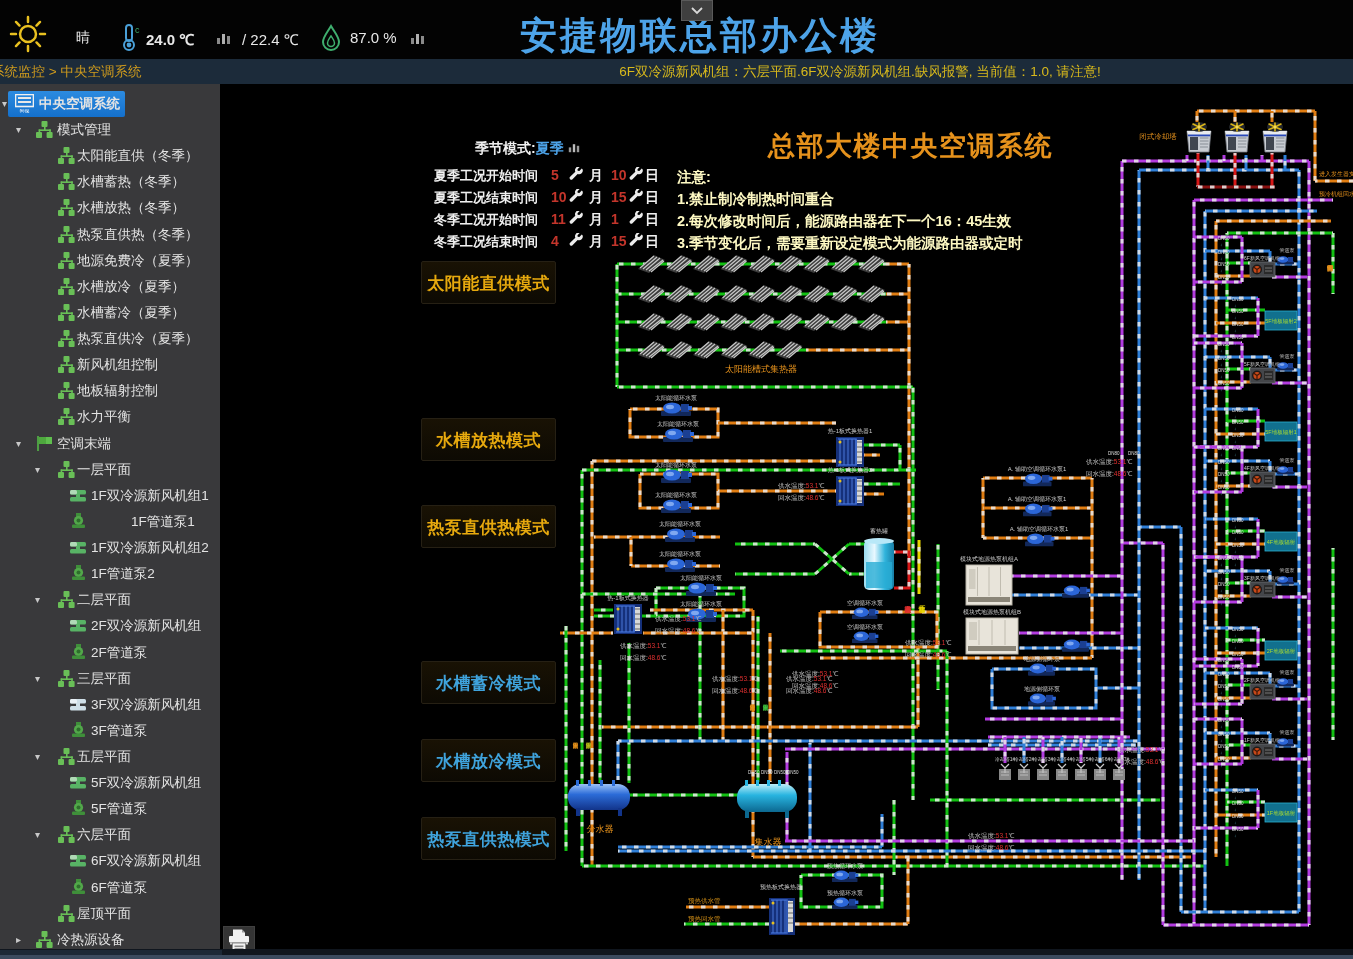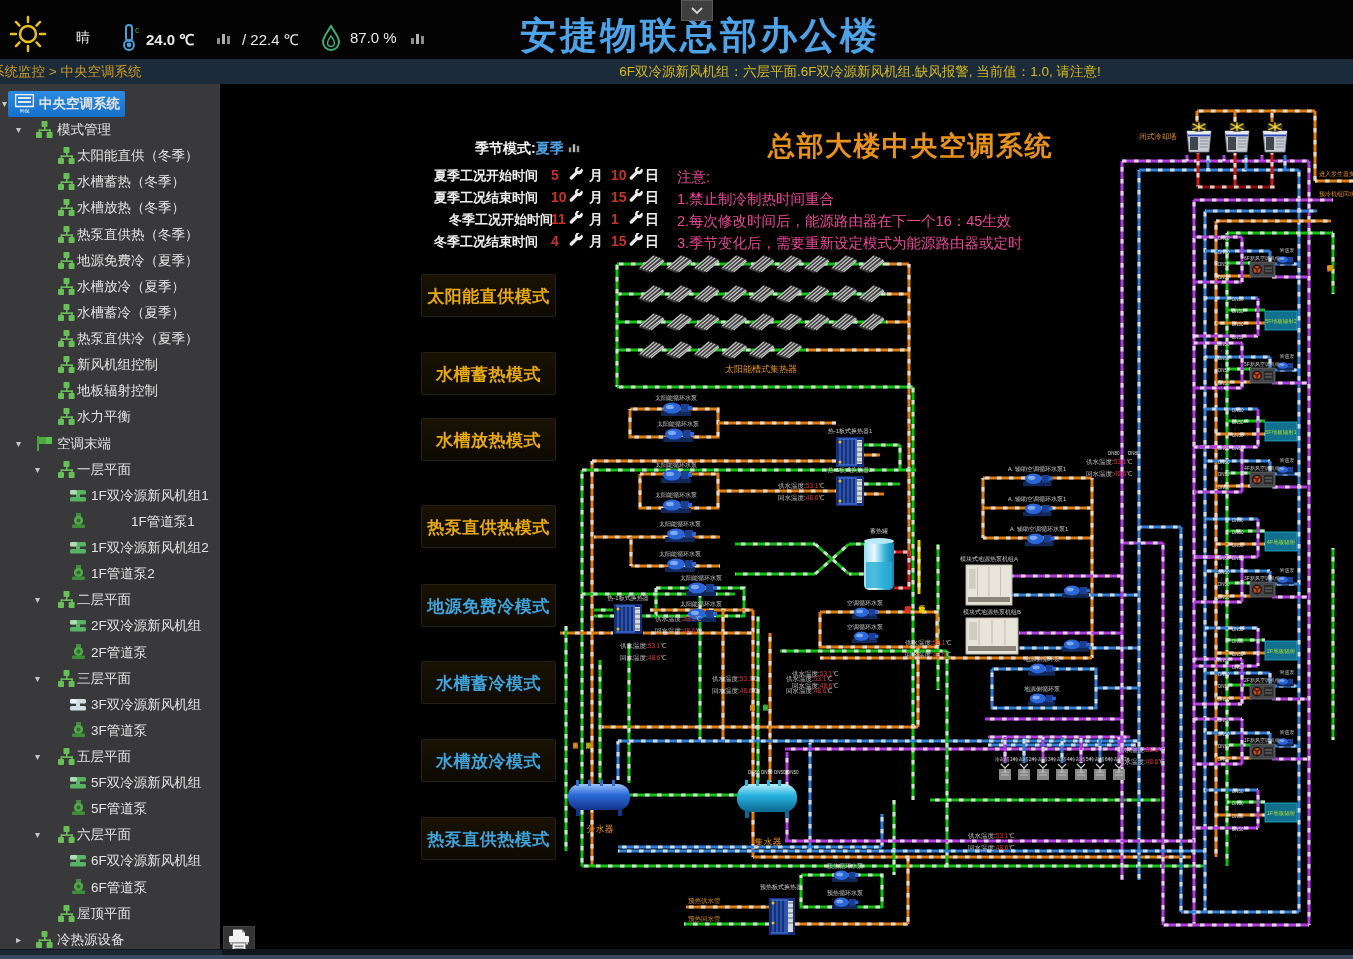--- a/index.html
+++ b/index.html
@@ -13,21 +13,21 @@
 #side{position:absolute;left:0;top:84px;width:220px;height:875px;background:#39393b;overflow:hidden;}
 .trow{position:absolute;height:26px;line-height:26px;color:#e3e3e3;font-size:13.5px;white-space:nowrap;}
 .arr{position:absolute;color:#c8c8c8;font-size:10px;}
 #selbox{position:absolute;left:8px;top:7px;width:117px;height:26px;background:linear-gradient(#2c8be0,#1470cc);border-radius:2px;}
 #main{position:absolute;left:220px;top:84px;width:1133px;height:875px;background:#000;}
 .mbtn{position:absolute;left:421px;width:135px;height:43px;background:linear-gradient(#191204,#0d0a03);border:1px solid #262014;border-radius:2px;text-align:center;line-height:43px;font-size:17px;font-weight:bold;letter-spacing:0.5px;white-space:nowrap;}
 .mo{color:#e7a90e;} .mb{color:#3fa3dc;}
 .seas{position:absolute;color:#f0f0f0;font-size:13px;font-weight:bold;white-space:nowrap;}
 .num{color:#c3352b;font-weight:bold;}
 #dtitle{position:absolute;left:768px;top:128px;font-size:27px;font-weight:bold;color:#e6921c;letter-spacing:1.5px;}
-.note{position:absolute;left:677px;color:#ec4899;font-size:14.5px;font-weight:normal;white-space:nowrap;}
+.note{position:absolute;left:677px;color:#fef9c3;font-size:14.5px;font-weight:bold;white-space:nowrap;}
 #botbar{position:absolute;left:0;top:949px;width:1353px;height:10px;background:#10161e;border-bottom:4px solid #3b4a5e;box-sizing:border-box;}
 #botthumb{position:absolute;left:0px;top:950px;width:222px;height:5px;background:#1c2836;}
 #prnbox{position:absolute;left:223px;top:926px;width:32px;height:28px;background:#343434;border:1px solid #404040;}
 </style></head>
 <body>
 <div id="page">
 <div id="hdr">
       <div style="position:absolute;left:8px;top:14px;"><svg style="" width="40" height="40" viewBox="0 0 40 40">
           <circle cx="20" cy="20" r="8" fill="none" stroke="#e8c020" stroke-width="2.5"></circle>
           <line x1="32.0" y1="20.0" x2="37.0" y2="20.0" stroke="#e8c020" stroke-width="2.5" stroke-linecap="round"></line>
@@ -1619,21 +1619,21 @@
     <div class="seas num" style="left:551px;top:189px;font-size:14px;">10</div>
     <div class="seas" style="left:569px;top:189px;"><svg width="14" height="14" viewBox="0 0 16 16" style="vertical-align:-2px">
         <path d="M14.6 1.8 L11.8 4.6 L9.9 4.4 L9.7 2.5 L12.5 -0.3 A4.2 4.2 0 0 0 7.2 5.3 L1.3 11.2 A1.9 1.9 0 0 0 4.0 13.9 L9.9 8.0 A4.2 4.2 0 0 0 15.5 2.7 Z" fill="#ececec"></path>
       </svg></div>
     <div class="seas" style="left:589px;top:189px;font-size:14px;">月</div>
     <div class="seas num" style="left:611px;top:189px;font-size:14px;">15</div>
     <div class="seas" style="left:629px;top:189px;"><svg width="14" height="14" viewBox="0 0 16 16" style="vertical-align:-2px">
         <path d="M14.6 1.8 L11.8 4.6 L9.9 4.4 L9.7 2.5 L12.5 -0.3 A4.2 4.2 0 0 0 7.2 5.3 L1.3 11.2 A1.9 1.9 0 0 0 4.0 13.9 L9.9 8.0 A4.2 4.2 0 0 0 15.5 2.7 Z" fill="#ececec"></path>
       </svg></div>
     <div class="seas" style="left:645px;top:189px;font-size:14px;">日</div>
-    <div class="seas" style="left:449px;top:211px;text-align:center;">冬季工况开始时间</div>
+    <div class="seas" style="left:434px;top:211px;text-align:center;">冬季工况开始时间</div>
     <div class="seas num" style="left:551px;top:211px;font-size:14px;">11</div>
     <div class="seas" style="left:569px;top:211px;"><svg width="14" height="14" viewBox="0 0 16 16" style="vertical-align:-2px">
         <path d="M14.6 1.8 L11.8 4.6 L9.9 4.4 L9.7 2.5 L12.5 -0.3 A4.2 4.2 0 0 0 7.2 5.3 L1.3 11.2 A1.9 1.9 0 0 0 4.0 13.9 L9.9 8.0 A4.2 4.2 0 0 0 15.5 2.7 Z" fill="#ececec"></path>
       </svg></div>
     <div class="seas" style="left:589px;top:211px;font-size:14px;">月</div>
     <div class="seas num" style="left:611px;top:211px;font-size:14px;">1</div>
     <div class="seas" style="left:629px;top:211px;"><svg width="14" height="14" viewBox="0 0 16 16" style="vertical-align:-2px">
         <path d="M14.6 1.8 L11.8 4.6 L9.9 4.4 L9.7 2.5 L12.5 -0.3 A4.2 4.2 0 0 0 7.2 5.3 L1.3 11.2 A1.9 1.9 0 0 0 4.0 13.9 L9.9 8.0 A4.2 4.2 0 0 0 15.5 2.7 Z" fill="#ececec"></path>
       </svg></div>
     <div class="seas" style="left:645px;top:211px;font-size:14px;">日</div>
@@ -1645,25 +1645,23 @@
     <div class="seas" style="left:589px;top:233px;font-size:14px;">月</div>
     <div class="seas num" style="left:611px;top:233px;font-size:14px;">15</div>
     <div class="seas" style="left:629px;top:233px;"><svg width="14" height="14" viewBox="0 0 16 16" style="vertical-align:-2px">
         <path d="M14.6 1.8 L11.8 4.6 L9.9 4.4 L9.7 2.5 L12.5 -0.3 A4.2 4.2 0 0 0 7.2 5.3 L1.3 11.2 A1.9 1.9 0 0 0 4.0 13.9 L9.9 8.0 A4.2 4.2 0 0 0 15.5 2.7 Z" fill="#ececec"></path>
       </svg></div>
     <div class="seas" style="left:645px;top:233px;font-size:14px;">日</div>
     <div class="note" style="top:168px;">注意:</div>
     <div class="note" style="top:190px;text-align:center;">1.禁止制冷制热时间重合</div>
     <div class="note" style="top:212px;">2.每次修改时间后，能源路由器在下一个16：45生效</div>
     <div class="note" style="top:234px;">3.季节变化后，需要重新设定模式为能源路由器或定时</div>
-<div class="mbtn mo" style="top:274px;">太阳能直供模式</div>
-    <div class="mbtn mo" style="top:352px;">水槽蓄热模式</div>
+<div class="mbtn mo" style="top:261px;">太阳能直供模式</div>
     <div class="mbtn mo" style="top:418px;">水槽放热模式</div>
     <div class="mbtn mo" style="top:505px;">热泵直供热模式</div>
-    <div class="mbtn mb" style="top:584px;">地源免费冷模式</div>
     <div class="mbtn mb" style="top:739px;">水槽放冷模式</div>
     <div class="mbtn mb" style="top:661px;">水槽蓄冷模式</div>
     <div class="mbtn mb" style="top:817px;">热泵直供热模式</div>
 
 <div id="prnbox"><svg width="24" height="23" viewBox="0 0 24 23" style="margin:2px 0 0 3px">
         <path d="M6 0.5 L15 0.5 L18 3.5 L18 7 L6 7 Z" fill="#f2f2f2"></path>
         <path d="M15 0.5 L15 3.5 L18 3.5 Z" fill="#999"></path>
         <rect x="2" y="7" width="20" height="6.5" rx="1" fill="#f2f2f2"></rect>
         <rect x="3" y="13.5" width="18" height="2" fill="#cfcfcf"></rect>
         <rect x="5.5" y="14" width="13" height="8" fill="#f2f2f2" stroke="#8a8a8a" stroke-width="1"></rect>

